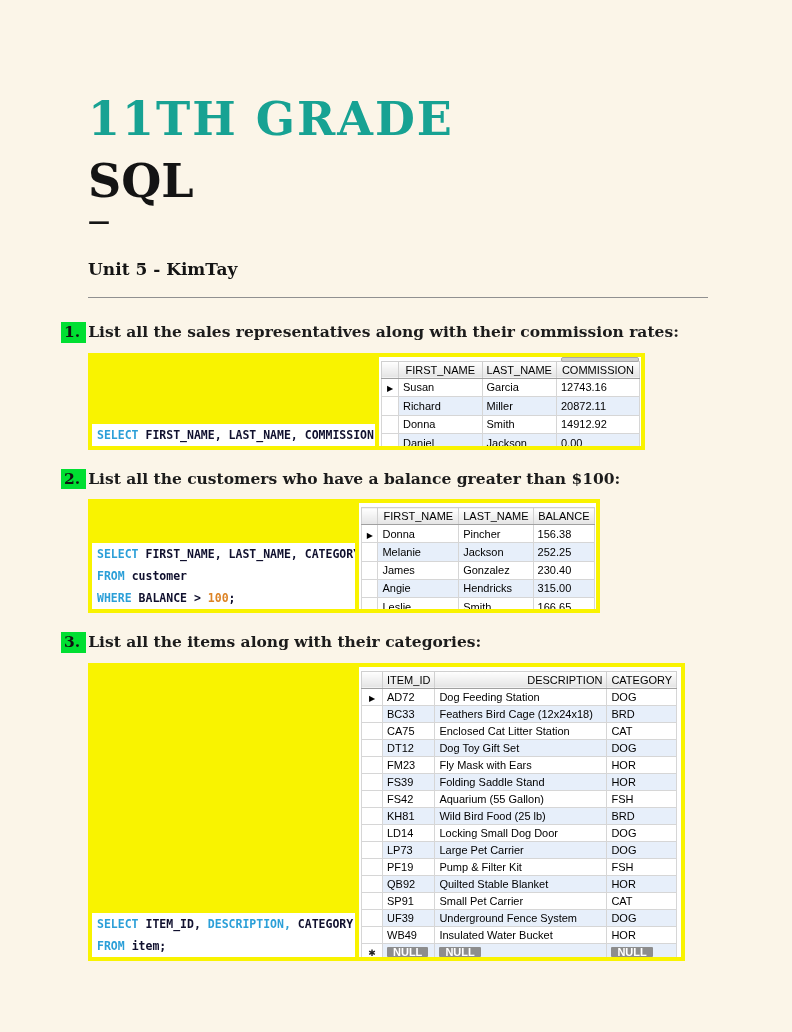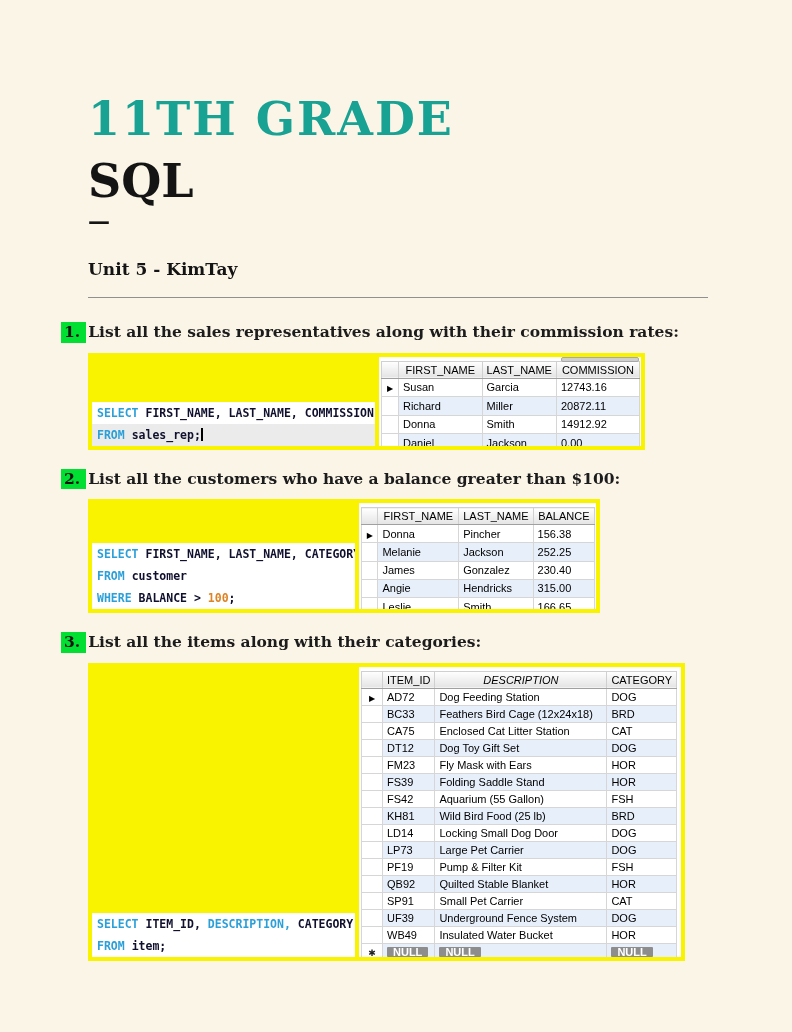--- a/index.html
+++ b/index.html
@@ -63,21 +63,21 @@
     border-collapse:collapse;table-layout:fixed;
     font-family:"Liberation Sans", sans-serif;font-size:11px;color:#000;
     border:1px solid var(--grid_border);margin-top:2px;
   }
   table.grid th{
     background:linear-gradient(#ffffff,#e4e4e4);
     border:1px solid #d0d0d0;border-bottom:1px solid var(--header_border);
     font-weight:normal;height:17px;padding:0 4px;text-align:center;
     white-space:nowrap;overflow:hidden;
   }
-  table.grid th.left{text-align:center;font-style:italic;}
+  table.grid th.left{text-align:right;}
   table.grid th.sel{width:21px;}
   table.grid td{
     border:1px solid var(--grid_line);height:var(--rh,18px);
     padding:0 4px;white-space:nowrap;overflow:hidden;background:#fff;
   }
   table.grid tr.alt td{background:var(--alt_row);}
   table.grid td.sel,table.grid tr.alt td.sel{background:#fff;text-align:center;padding:0;}
   .arrow{font-size:8px;color:#000;}
   .star{font-size:9px;color:#222;}
   .null-badge{
@@ -96,21 +96,20 @@
   <hr class="rule">
   <main id="questions">
   <section class="question">
     <div class="q-line">
       <span class="q-num">1.</span><span class="q-text">List all the sales representatives along with their commission rates:</span>
     </div>
     <div class="shot" style="width: 557px; height: 97px;">
       <div class="left-pane" style="width: 287px;">
         <div class="code">
               <div class="code-line"><span class="tok-kw">SELECT </span><span class="tok-id">FIRST_NAME, LAST_NAME, COMMISSION</span></div>
-              <div class="code-line current"><span class="tok-kw">FROM </span><span class="tok-id">sales_rep;</span><span class="cursor"></span></div>
             </div>
       </div>
       <div class="table-wrap">
             <div class="grid-topbar"></div>
             <table class="grid" style="--rh: 18.5px;">
               <thead>
                 <tr>
                   <th class="sel"></th>
                   <th style="width: 86px;">FIRST_NAME</th>
                   <th style="width: 72px;">LAST_NAME</th>

